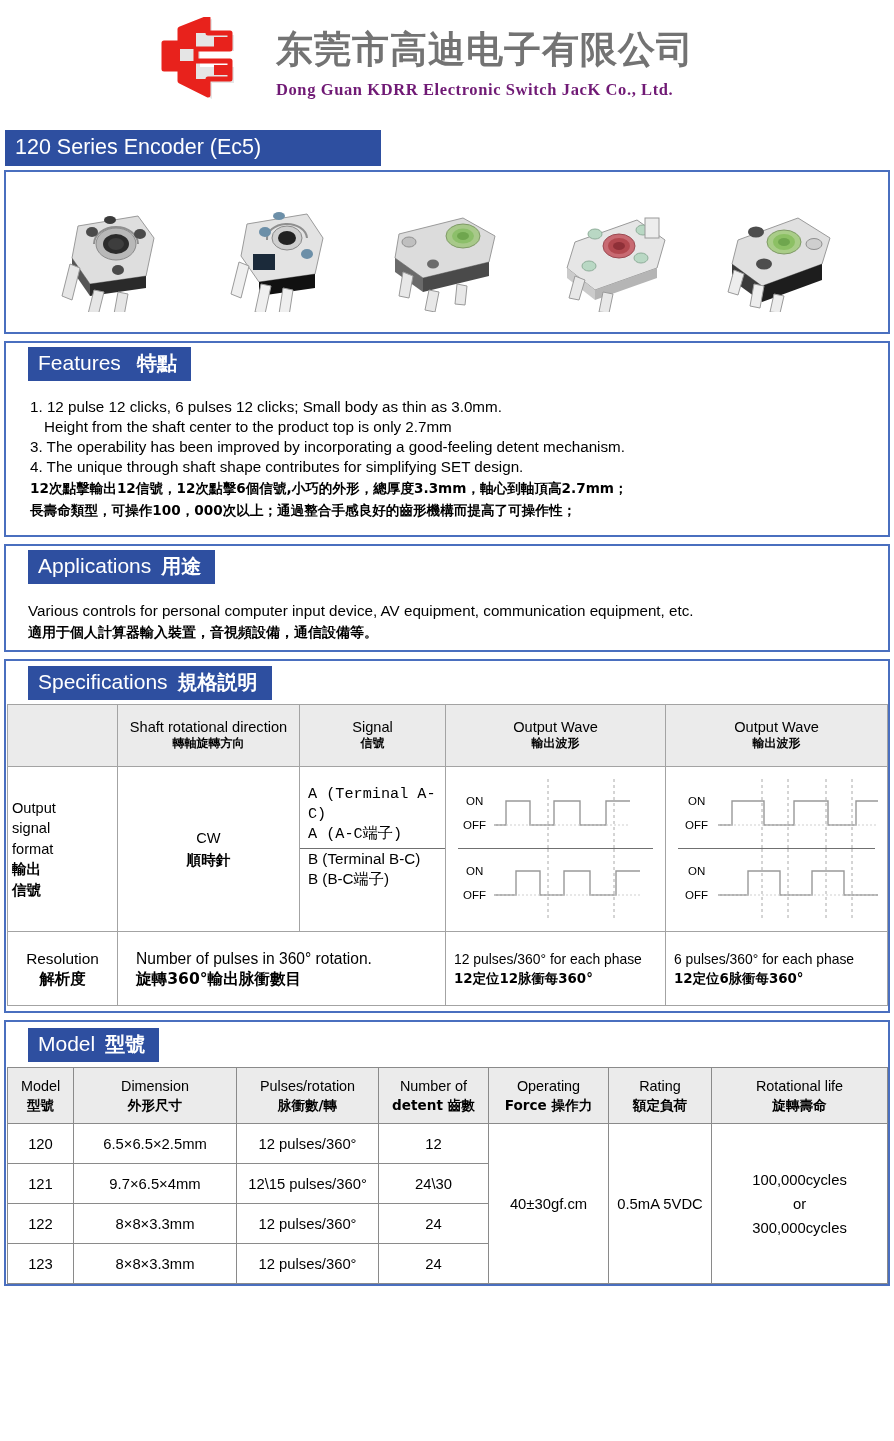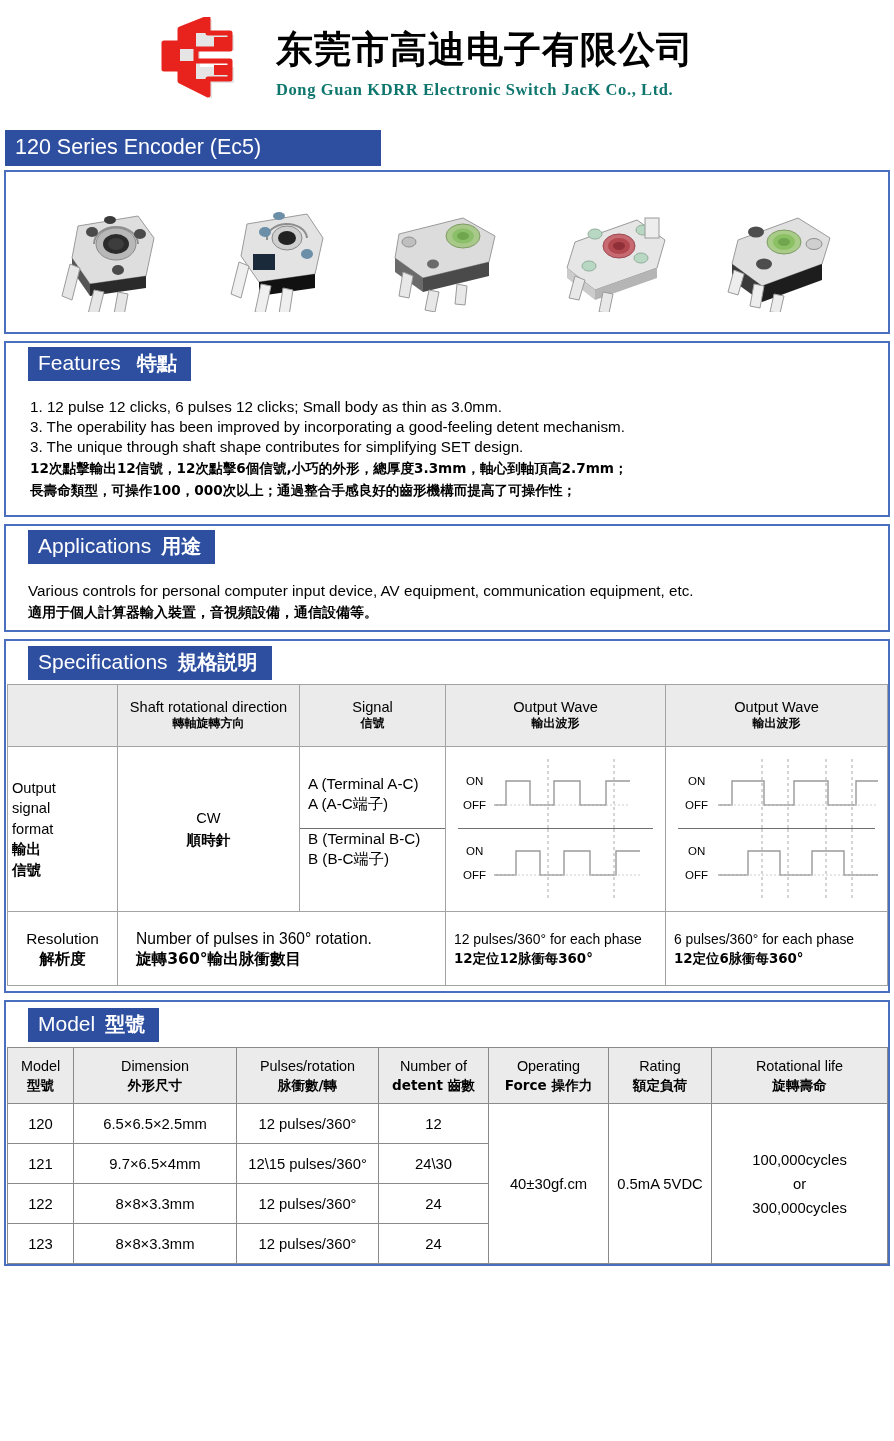--- a/index.html
+++ b/index.html
@@ -14,26 +14,26 @@
   }
 
   
   .header { display:flex; align-items:center; padding: 10px 0 8px 150px; height:128px; }
   .logo { width: 112px; height: 96px; flex: 0 0 auto; position: relative; }
   .logo svg { display:block; }
   .company { margin-left: 14px; }
   .company-cn {
     font-family: "DejaVu Sans", sans-serif;
     font-size: 37px; font-weight: 700; letter-spacing: 1px;
-    line-height: 1.1; color:#000000;
+    line-height: 1.1; color:#737373;
   }
   .company-en {
     font-family: "Liberation Serif", "DejaVu Serif", serif;
     font-size: 16.5px; font-weight: 700; letter-spacing: .6px;
-    margin-top: 10px; color:#0f766e;
+    margin-top: 10px; color:#701a75;
   }
 
   
   .band {
     display:inline-block;
     background: #2e4fa0;
     color: #fff;
     font-size: 21px;
     line-height: 30px;
     padding: 1px 14px 3px 10px;
@@ -253,22 +253,23 @@
 
   </div>
 </div>
 
 <div class="box">
   <div class="feat-band">
     <span class="band"><span>Features</span><span class="cn" style="margin-left:16px">特點</span></span>
   </div>
   <div class="feat-list">
     <div>1. 12 pulse 12 clicks, 6 pulses 12 clicks; Small body as thin as 3.0mm.</div>
+    <div class="feat-indent">Height from the shaft center to the product top is only 2.7mm</div>
     <div>3. The operability has been improved by incorporating a good-feeling detent mechanism.</div>
-    <div>3. The unique through shaft shape contributes for simplifying SET design.</div>
+    <div>4. The unique through shaft shape contributes for simplifying SET design.</div>
     <div class="feat-cn">12次點擊輸出12信號，12次點擊6個信號,小巧的外形，總厚度3.3mm，軸心到軸頂高2.7mm；</div>
     <div class="feat-cn">長壽命類型，可操作100，000次以上；通過整合手感良好的齒形機構而提高了可操作性；</div>
   </div>
   <div style="height:14px"></div>
 </div>
 
 <div class="box">
   <div class="app-band">
     <span class="band"><span>Applications</span><span class="cn" style="margin-left:10px">用途</span></span>
   </div>
@@ -318,21 +319,21 @@
         <div>signal</div>
         <div>format</div>
         <div class="cn">輸出</div>
         <div class="cn">信號</div>
       </td>
       <td class="cell-cw">
         <div>CW</div>
         <div class="cn">順時針</div>
       </td>
       <td style="padding:0">
-        <div style="height:70px;border-bottom:1px solid #707070;display:flex;align-items:center;">
+        <div style="height:70px;border-bottom:1px solid #707070;display:flex;align-items:center;font-family:Liberation Mono, monospace;">
           <div class="sig-cell">
             <div>A (Terminal A-C)</div>
             <div>A (A-C端子)</div>
           </div>
         </div>
         <div style="height:70px;display:flex;align-items:flex-start;">
           <div class="sig-cell">
             <div>B (Terminal B-C)</div>
             <div>B (B-C端子)</div>
           </div>

